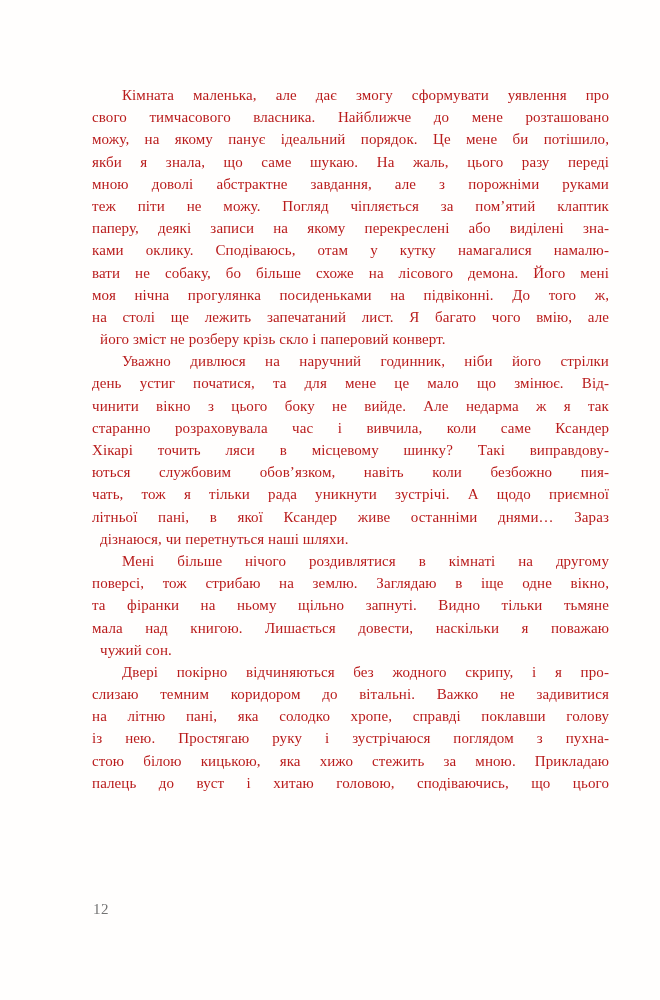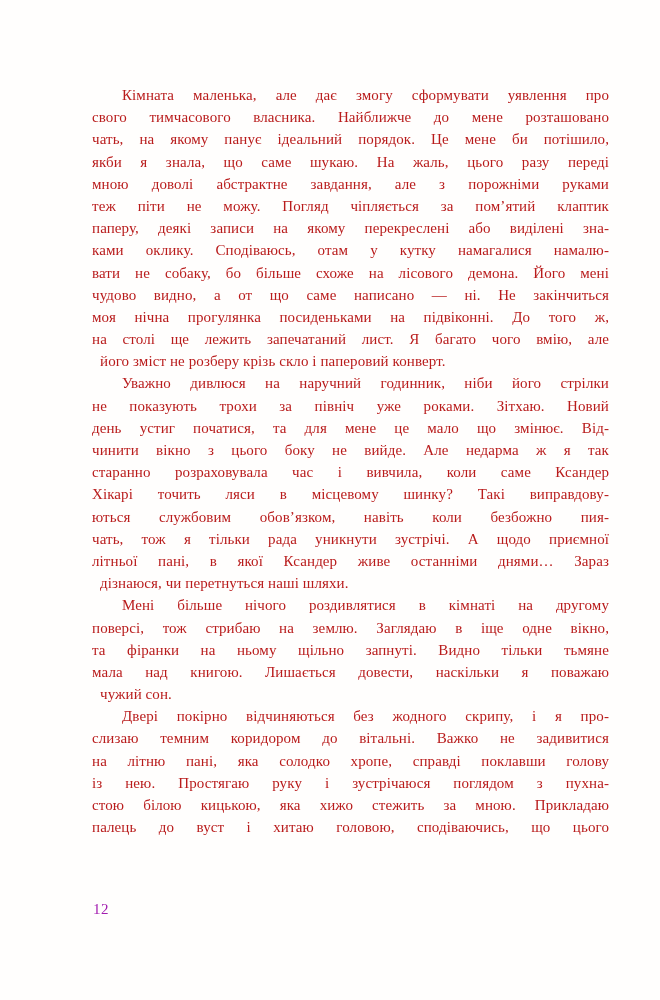--- a/index.html
+++ b/index.html
@@ -34,47 +34,45 @@
   .line.indent { padding-left: 30px; }
   .line.para-end {
     text-align: left;
     text-align-last: left;
     margin-left: 8px;
   }
   .page-number {
     position: absolute;
     left: 93px; top: 901px;
     font-size: 15px;
-    color: #a21caf;
+    color: #737373;
     letter-spacing: 0.5px;
   }
 </style>
 </head>
 <body>
 
 <div class="page">
   <div class="text-block">
       <div class="para">
         <div class="line indent">Кімната маленька, але дає змогу сформувати уявлення про</div>
         <div class="line">свого тимчасового власника. Найближче до мене розташовано</div>
-        <div class="line">чать, на якому панує ідеальний порядок. Це мене би потішило,</div>
+        <div class="line">можу, на якому панує ідеальний порядок. Це мене би потішило,</div>
         <div class="line">якби я знала, що саме шукаю. На жаль, цього разу переді</div>
         <div class="line">мною доволі абстрактне завдання, але з порожніми руками</div>
         <div class="line">теж піти не можу. Погляд чіпляється за пом’ятий клаптик</div>
         <div class="line">паперу, деякі записи на якому перекреслені або виділені зна-</div>
         <div class="line">ками оклику. Сподіваюсь, отам у кутку намагалися намалю-</div>
         <div class="line">вати не собаку, бо більше схоже на лісового демона. Його мені</div>
-        <div class="line">чудово видно, а от що саме написано — ні. Не закінчиться</div>
         <div class="line">моя нічна прогулянка посиденьками на підвіконні. До того ж,</div>
         <div class="line">на столі ще лежить запечатаний лист. Я багато чого вмію, але</div>
         <div class="line para-end">його зміст не розберу крізь скло і паперовий конверт.</div>
       </div>
       <div class="para">
         <div class="line indent">Уважно дивлюся на наручний годинник, ніби його стрілки</div>
-        <div class="line">не показують трохи за північ уже роками. Зітхаю. Новий</div>
         <div class="line">день устиг початися, та для мене це мало що змінює. Від-</div>
         <div class="line">чинити вікно з цього боку не вийде. Але недарма ж я так</div>
         <div class="line">старанно розраховувала час і вивчила, коли саме Ксандер</div>
         <div class="line">Хікарі точить ляси в місцевому шинку? Такі виправдову-</div>
         <div class="line">ються службовим обов’язком, навіть коли безбожно пия-</div>
         <div class="line">чать, тож я тільки рада уникнути зустрічі. А щодо приємної</div>
         <div class="line">літньої пані, в якої Ксандер живе останніми днями… Зараз</div>
         <div class="line para-end">дізнаюся, чи перетнуться наші шляхи.</div>
       </div>
       <div class="para">

